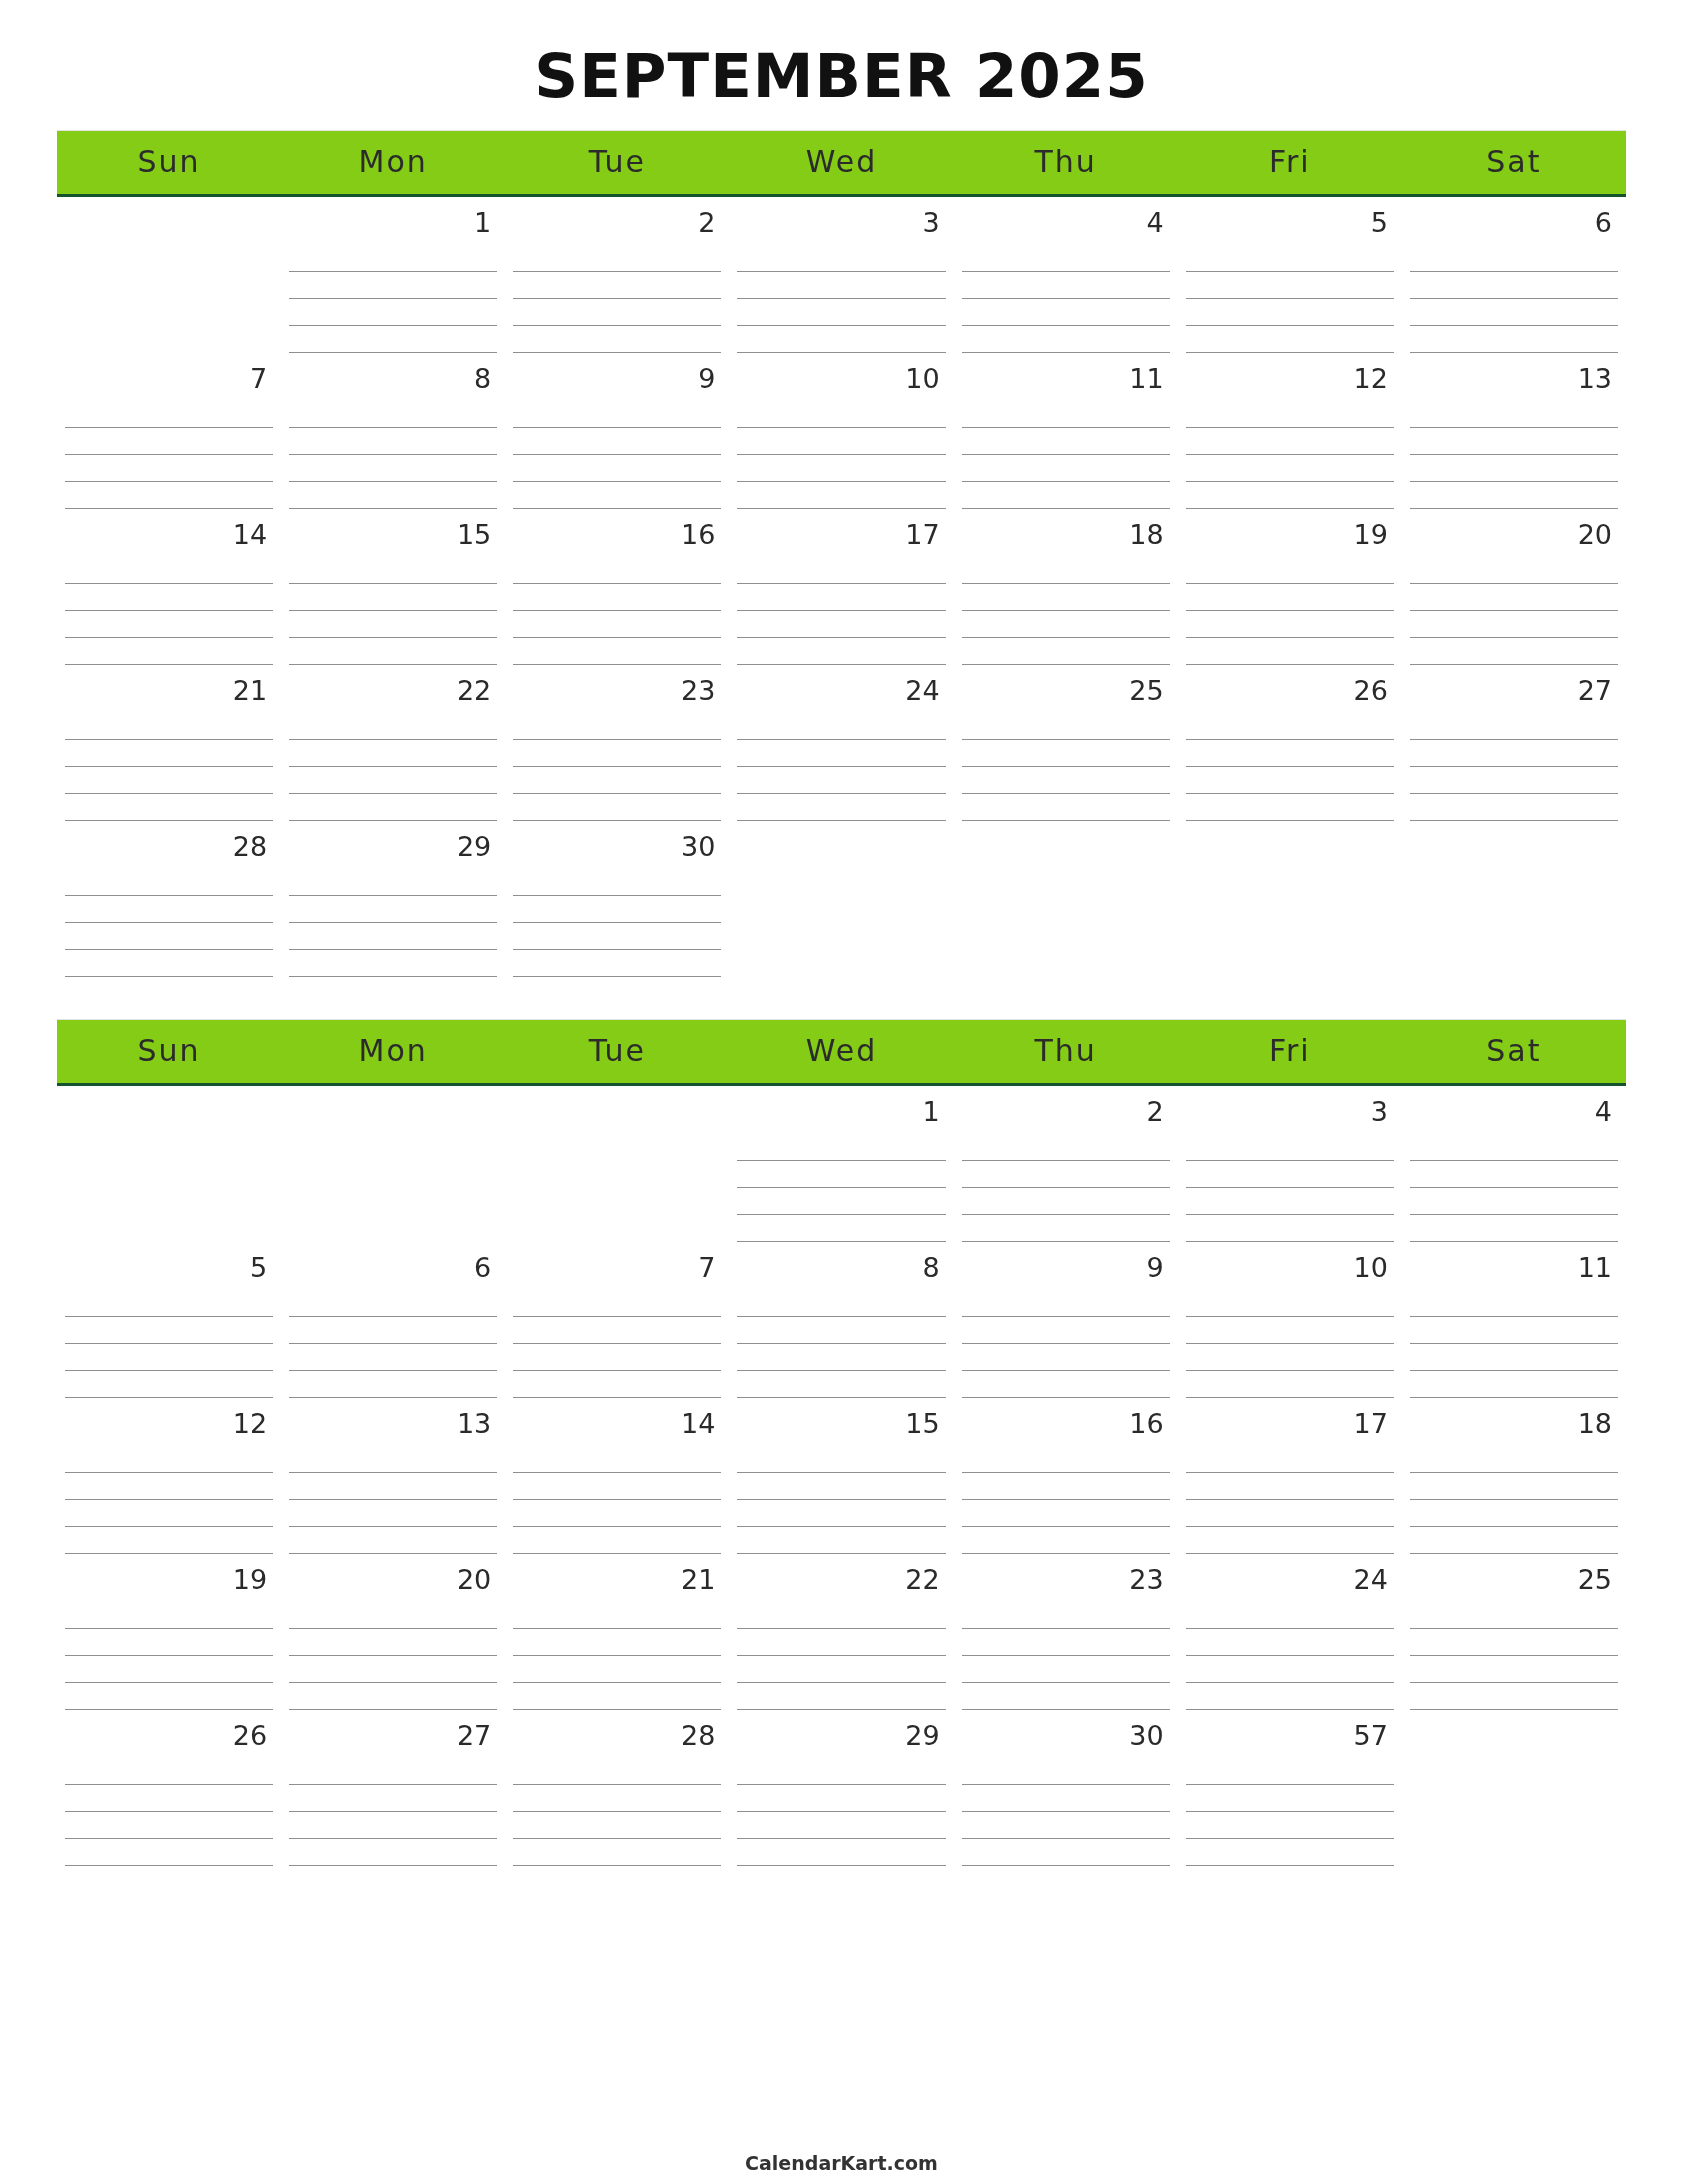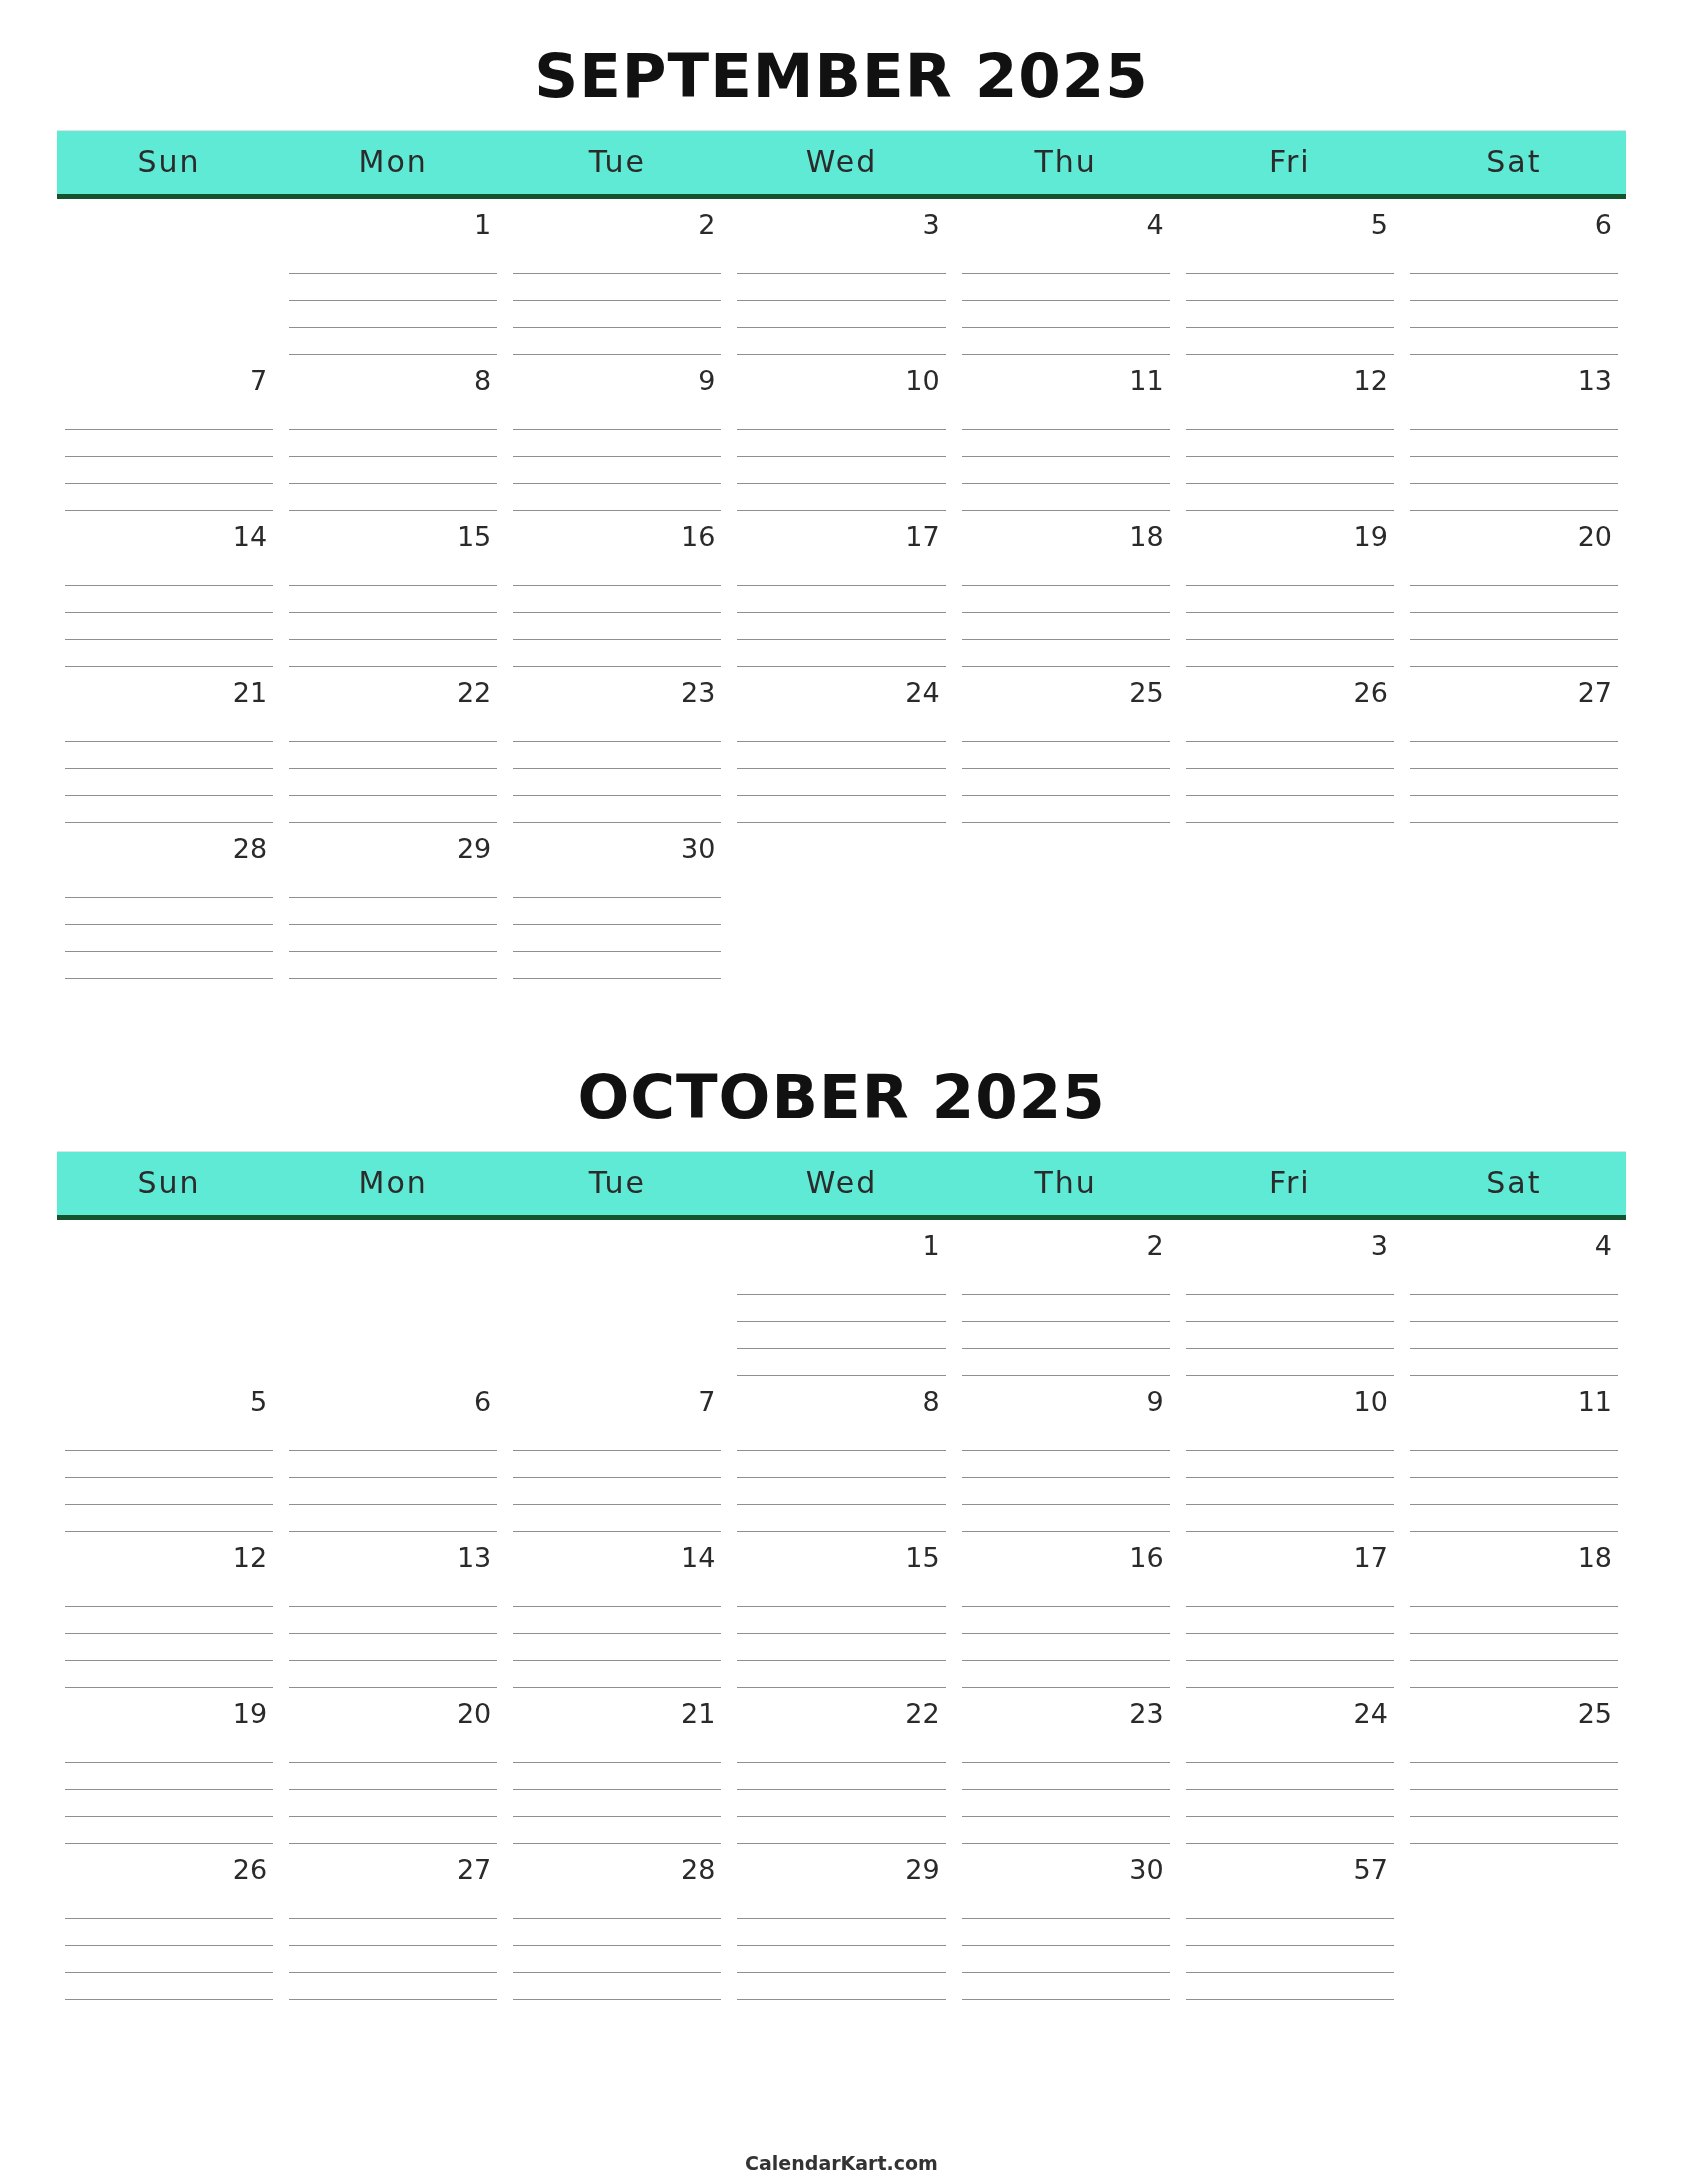--- a/index.html
+++ b/index.html
@@ -35,23 +35,23 @@
     letter-spacing: 1px;
     text-align: center;
     color: #111111;
     margin: 0;
     padding: 44px 0 22px 0;
     line-height: 1.05;
   }
   .weekday-row {
     display: grid;
     grid-template-columns: repeat(7, 1fr);
-    background: #5eead4;
+    background: #84cc16;
     border-top: 1px solid #e2e2e2;
-    border-bottom: 5px solid #14532d;
+    border-bottom: 3px solid #14532d;
   }
   .weekday-cell {
     text-align: center;
     font-size: 30px;
     letter-spacing: 2px;
     color: #2b2b2b;
     padding: 13px 0 15px 0;
     font-family: "DejaVu Sans", sans-serif;
   }
   .grid {
@@ -443,21 +443,20 @@
             <div class="rule"></div>
             <div class="rule"></div>
           </div>
         </div>
     </div>
   </div>
 
   <div class="spacer"></div>
 
   <div class="month-block">
-    <h1 class="month-title">OCTOBER 2025</h1>
 
     <div class="weekday-row">
       <div class="weekday-cell">Sun</div>
       <div class="weekday-cell">Mon</div>
       <div class="weekday-cell">Tue</div>
       <div class="weekday-cell">Wed</div>
       <div class="weekday-cell">Thu</div>
       <div class="weekday-cell">Fri</div>
       <div class="weekday-cell">Sat</div>
     </div>

